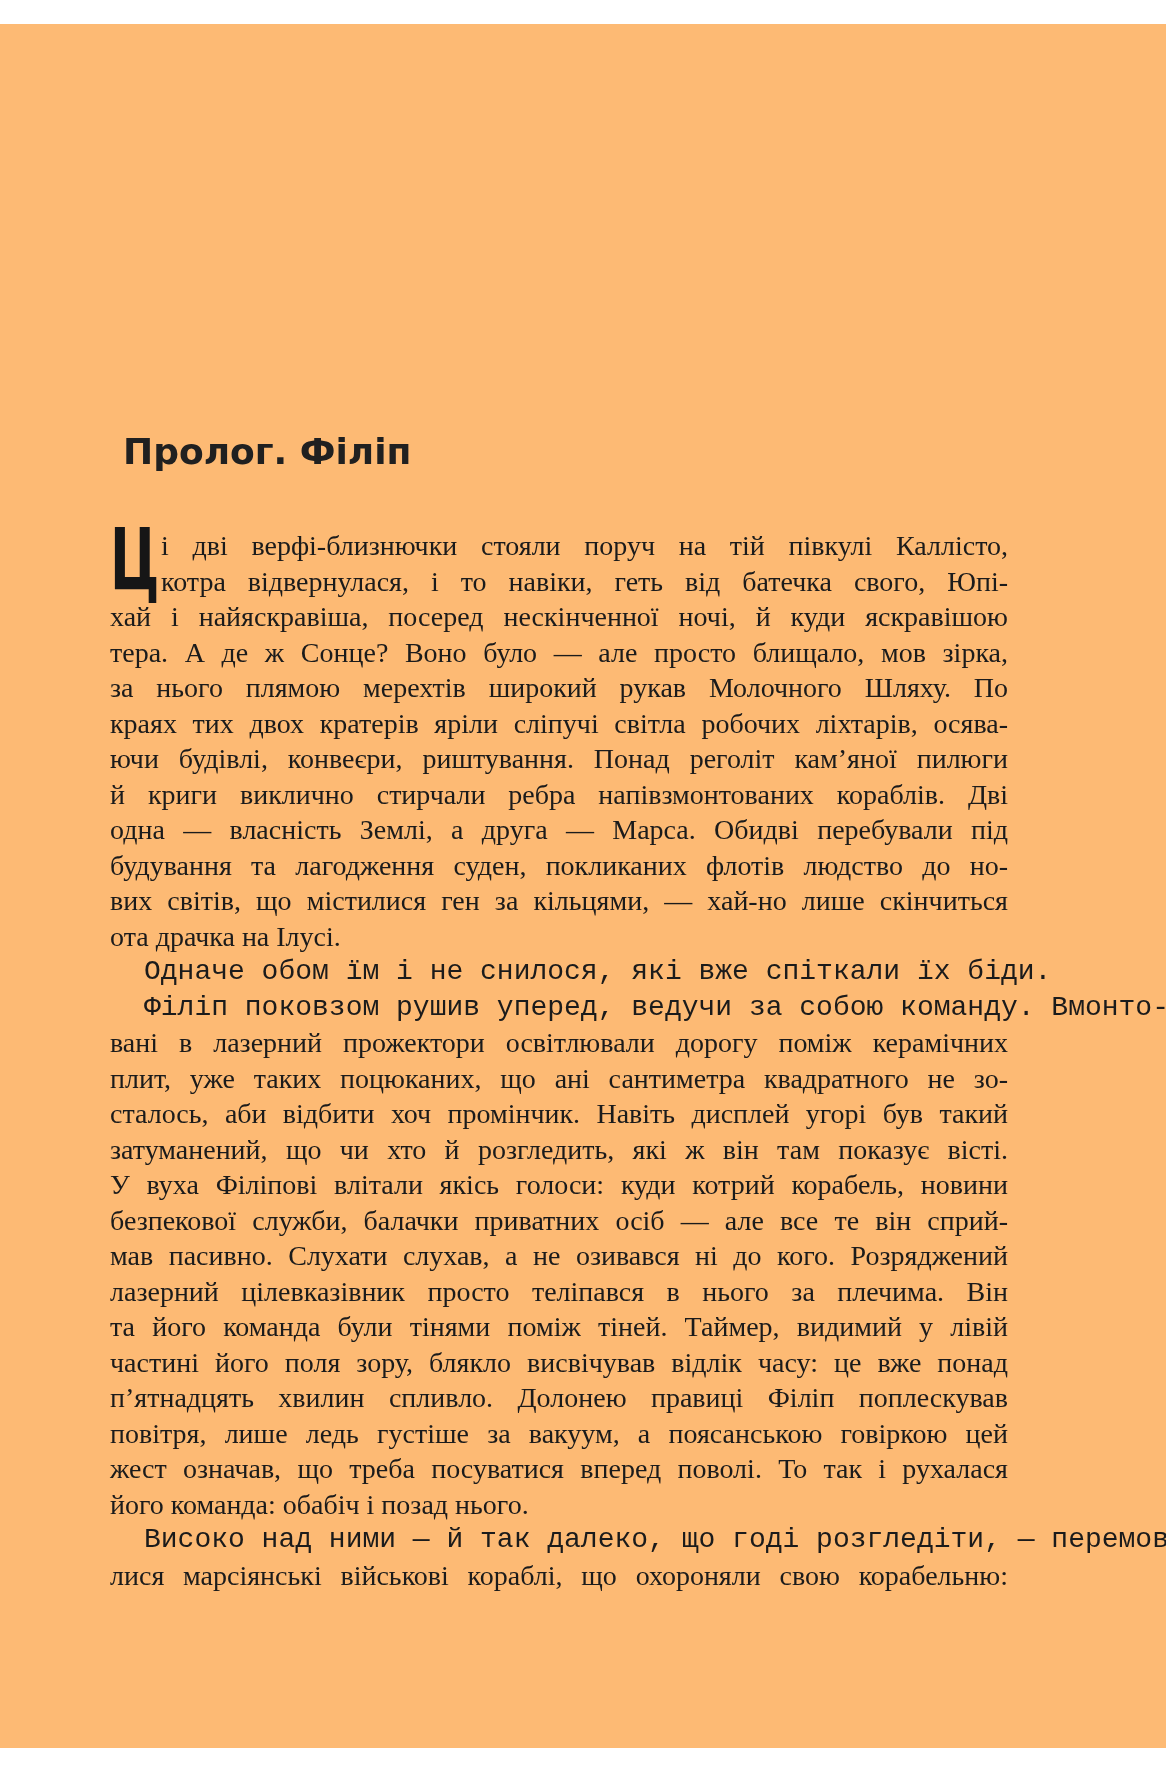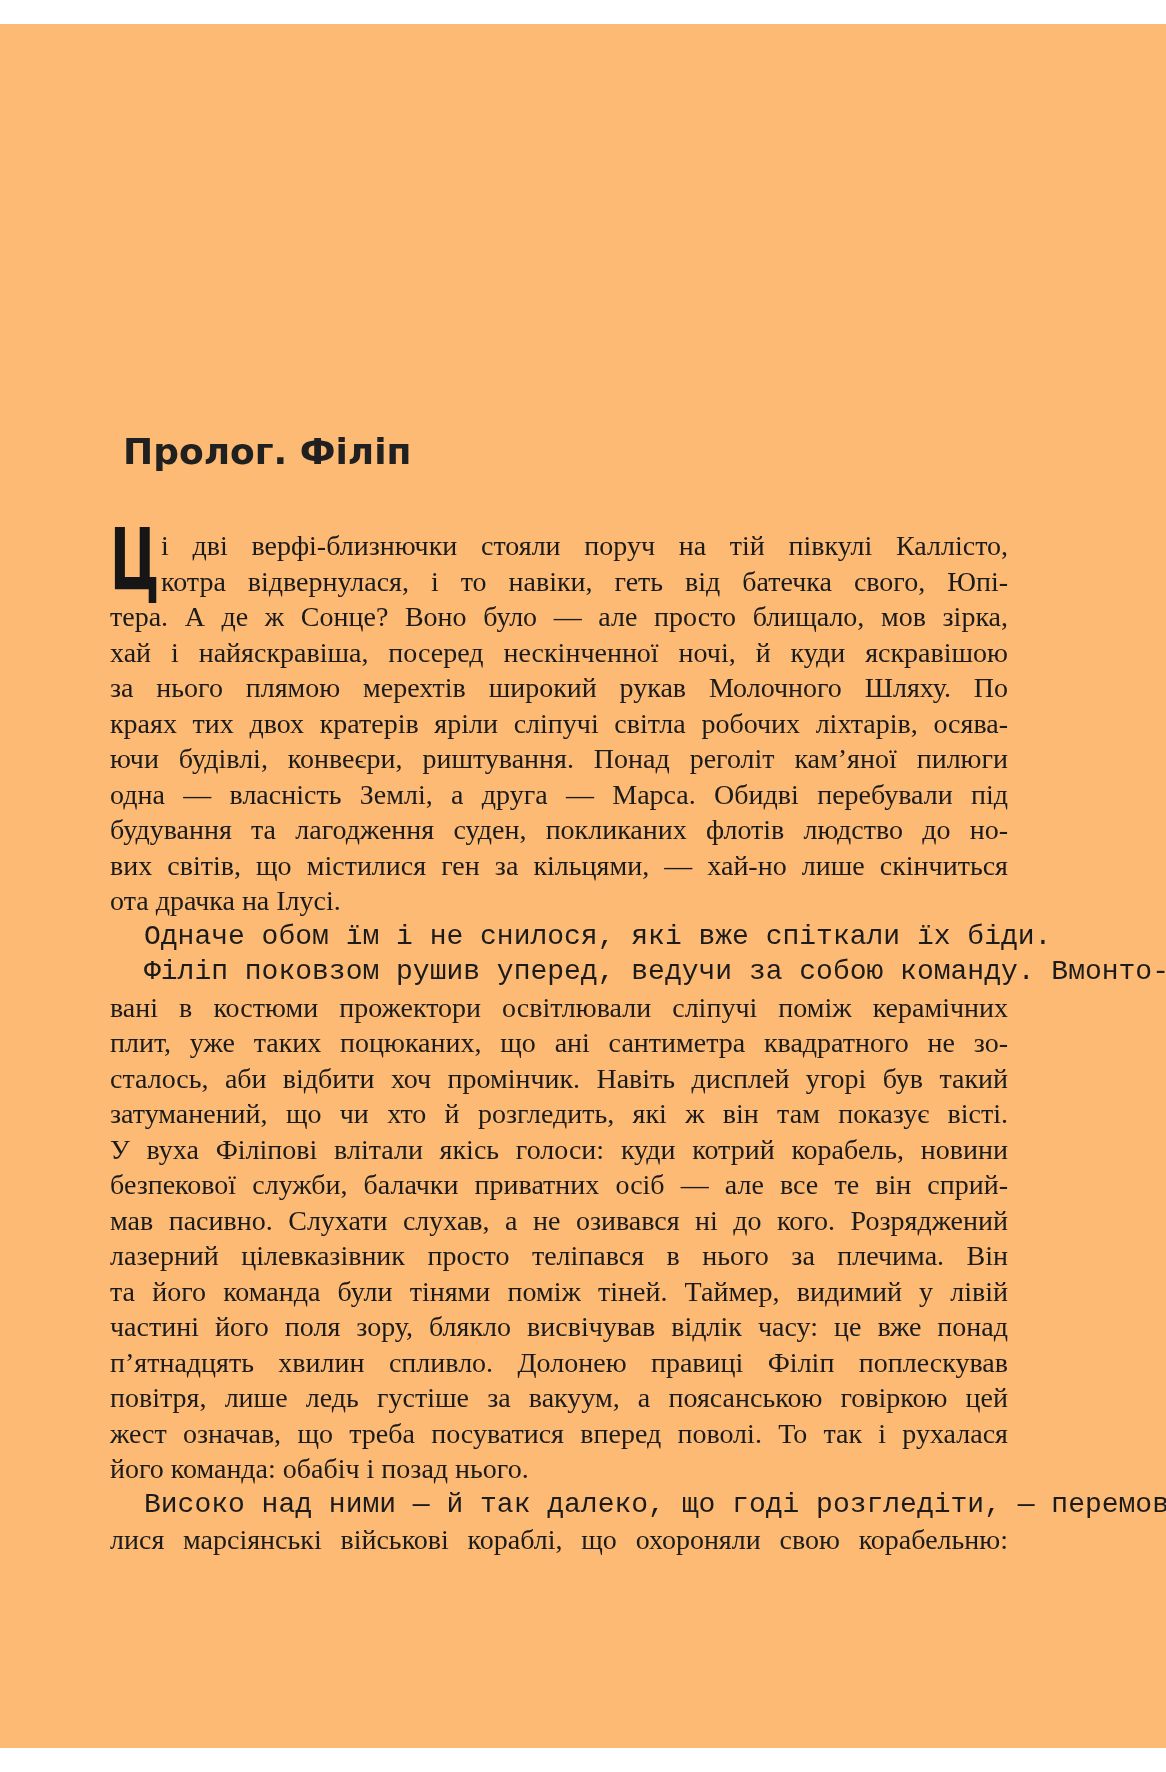--- a/index.html
+++ b/index.html
@@ -75,38 +75,39 @@
   <h1 class="chapter-heading">Пролог. Філіп</h1>
 
   <div class="textcol">
 
     <div class="para">
       <div class="dropcap-float">
         <span class="dropcap">Ц</span>
       </div>
       <div class="line">і дві верфі-близнючки стояли поруч на тій півкулі Каллісто,</div>
       <div class="line">котра відвернулася, і то навіки, геть від батечка свого, Юпі-</div>
+      <div class="line">хай і найяскравіша, посеред нескінченної ночі, й куди яскравішою</div>
       <div class="line">тера. А де ж Сонце? Воно було — але просто блищало, мов зірка,</div>
-      <div class="line">хай і найяскравіша, посеред нескінченної ночі, й куди яскравішою</div>
       <div class="line">за нього плямою мерехтів широкий рукав Молочного Шляху. По</div>
       <div class="line">краях тих двох кратерів яріли сліпучі світла робочих ліхтарів, осява-</div>
       <div class="line">ючи будівлі, конвеєри, риштування. Понад реголіт кам’яної пилюги</div>
+      <div class="line">й криги виклично стирчали ребра напівзмонтованих кораблів. Дві</div>
       <div class="line">одна — власність Землі, а друга — Марса. Обидві перебували під</div>
       <div class="line">будування та лагодження суден, покликаних флотів людство до но-</div>
       <div class="line">вих світів, що містилися ген за кільцями, — хай-но лише скінчиться</div>
       <div class="line last">ота драчка на Ілусі.</div>
     </div>
 
     <div class="para">
       <div class="line indent last">Одначе обом їм і не снилося, які вже спіткали їх біди.</div>
     </div>
 
     <div class="para">
       <div class="line indent">Філіп поковзом рушив уперед, ведучи за собою команду. Вмонто-</div>
-      <div class="line">вані в костюми прожектори освітлювали сліпучі поміж керамічних</div>
+      <div class="line">вані в лазерний прожектори освітлювали дорогу поміж керамічних</div>
       <div class="line">плит, уже таких поцюканих, що ані сантиметра квадратного не зо-</div>
       <div class="line">сталось, аби відбити хоч промінчик. Навіть дисплей угорі був такий</div>
       <div class="line">затуманений, що чи хто й розгледить, які ж він там показує вісті.</div>
       <div class="line">У вуха Філіпові влітали якісь голоси: куди котрий корабель, новини</div>
       <div class="line">безпекової служби, балачки приватних осіб — але все те він сприй-</div>
       <div class="line">мав пасивно. Слухати слухав, а не озивався ні до кого. Розряджений</div>
       <div class="line">лазерний цілевказівник просто теліпався в нього за плечима. Він</div>
       <div class="line">та його команда були тінями поміж тіней. Таймер, видимий у лівій</div>
       <div class="line">частині його поля зору, блякло висвічував відлік часу: це вже понад</div>
       <div class="line">п’ятнадцять хвилин спливло. Долонею правиці Філіп поплескував</div>

